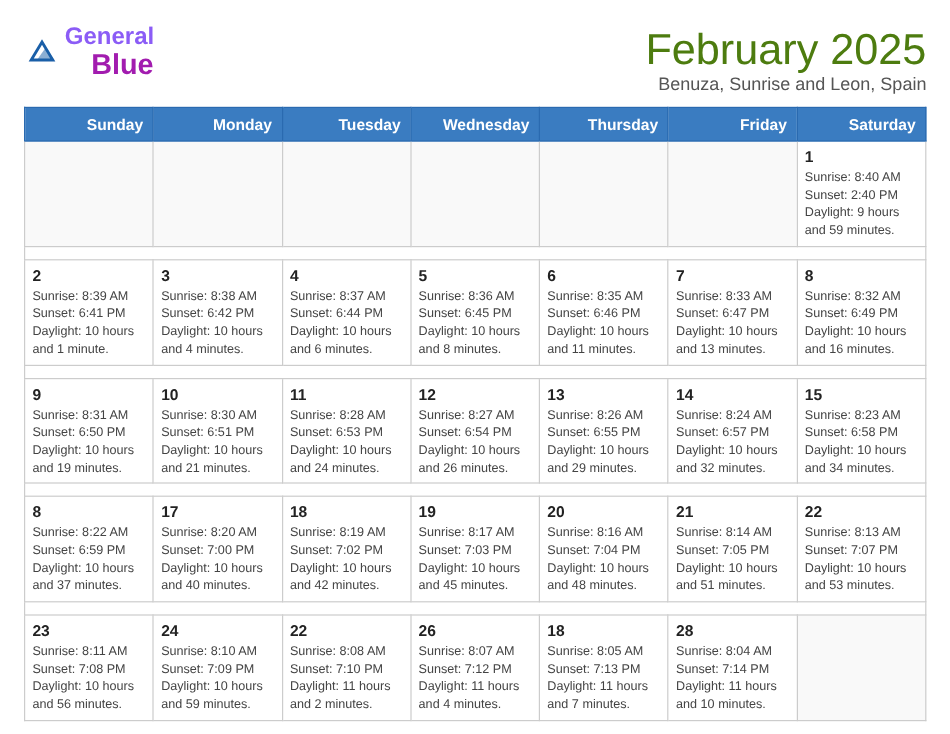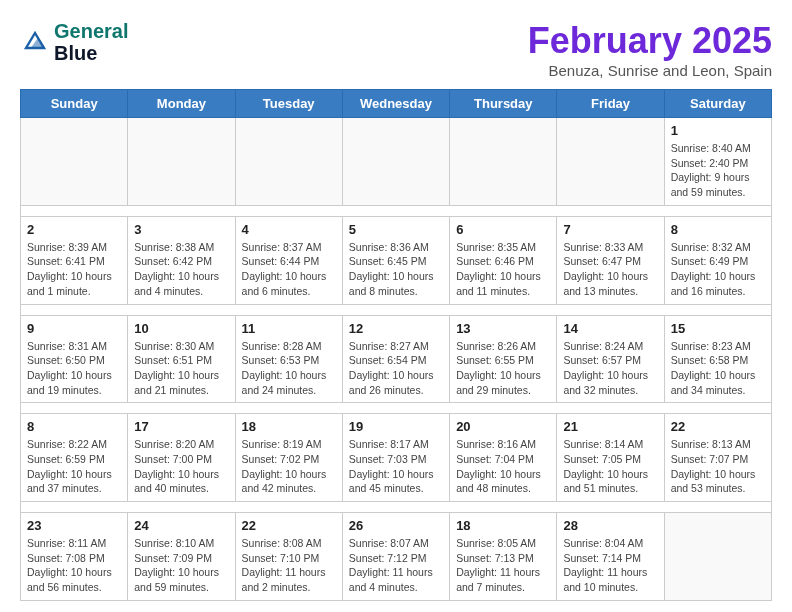--- a/index.html
+++ b/index.html
@@ -23,36 +23,36 @@
     .logo-icon {
       width: 30px;
       height: 30px;
       margin-right: 4px;
     }
     .title-block {
       text-align: right;
     }
     .month-title {
       font-size: 36px;
-      font-weight: bold;
-      color: #6d28d9;
+      font-weight: normal;
+      color: #4d7c0f;
     }
     .location {
       font-size: 15px;
       color: #555;
     }
     .calendar {
       width: 100%;
       border-collapse: collapse;
       border: 1px solid #ccc;
     }
     .calendar th {
       background-color: #3a7cc1;
       color: #fff;
-      text-align: center;
+      text-align: right;
       padding: 6px 8px;
       font-size: 13px;
       border: 1px solid #2a6ab0;
     }
     .calendar td {
       vertical-align: top;
       border: 1px solid #ccc;
       padding: 5px 6px;
       width: calc(100% / 7);
       min-height: 90px;
@@ -83,22 +83,22 @@
 </head>
 <body>
 
 <div class="header">
   <div class="logo">
     <svg class="logo-icon" viewBox="0 0 50 50" xmlns="http://www.w3.org/2000/svg">
       <polygon points="10,35 25,10 40,35" fill="none" stroke="#1a5fa8" stroke-width="4"></polygon>
       <polygon points="18,35 30,18 42,35" fill="#1a5fa8" opacity="0.5"></polygon>
     </svg>
     <div>
-      <div style="font-size:20px;font-weight:bold;color:#0f766e;line-height:1.1;">General</div>
-      <div style="font-size:20px;font-weight:bold;color:#0f172a;line-height:1.1;">Blue</div>
+      <div style="font-size:20px;font-weight:bold;color:#8b5cf6;line-height:1.1;">General</div>
+      <div style="font-size:24px;font-weight:bold;color:#a21caf;line-height:1.1;margin-left:22px;">Blue</div>
     </div>
   </div>
   <div class="title-block">
     <div class="month-title">February 2025</div>
     <div class="location">Benuza, Sunrise and Leon, Spain</div>
   </div>
 </div>
 
 <table class="calendar">
   <thead>

